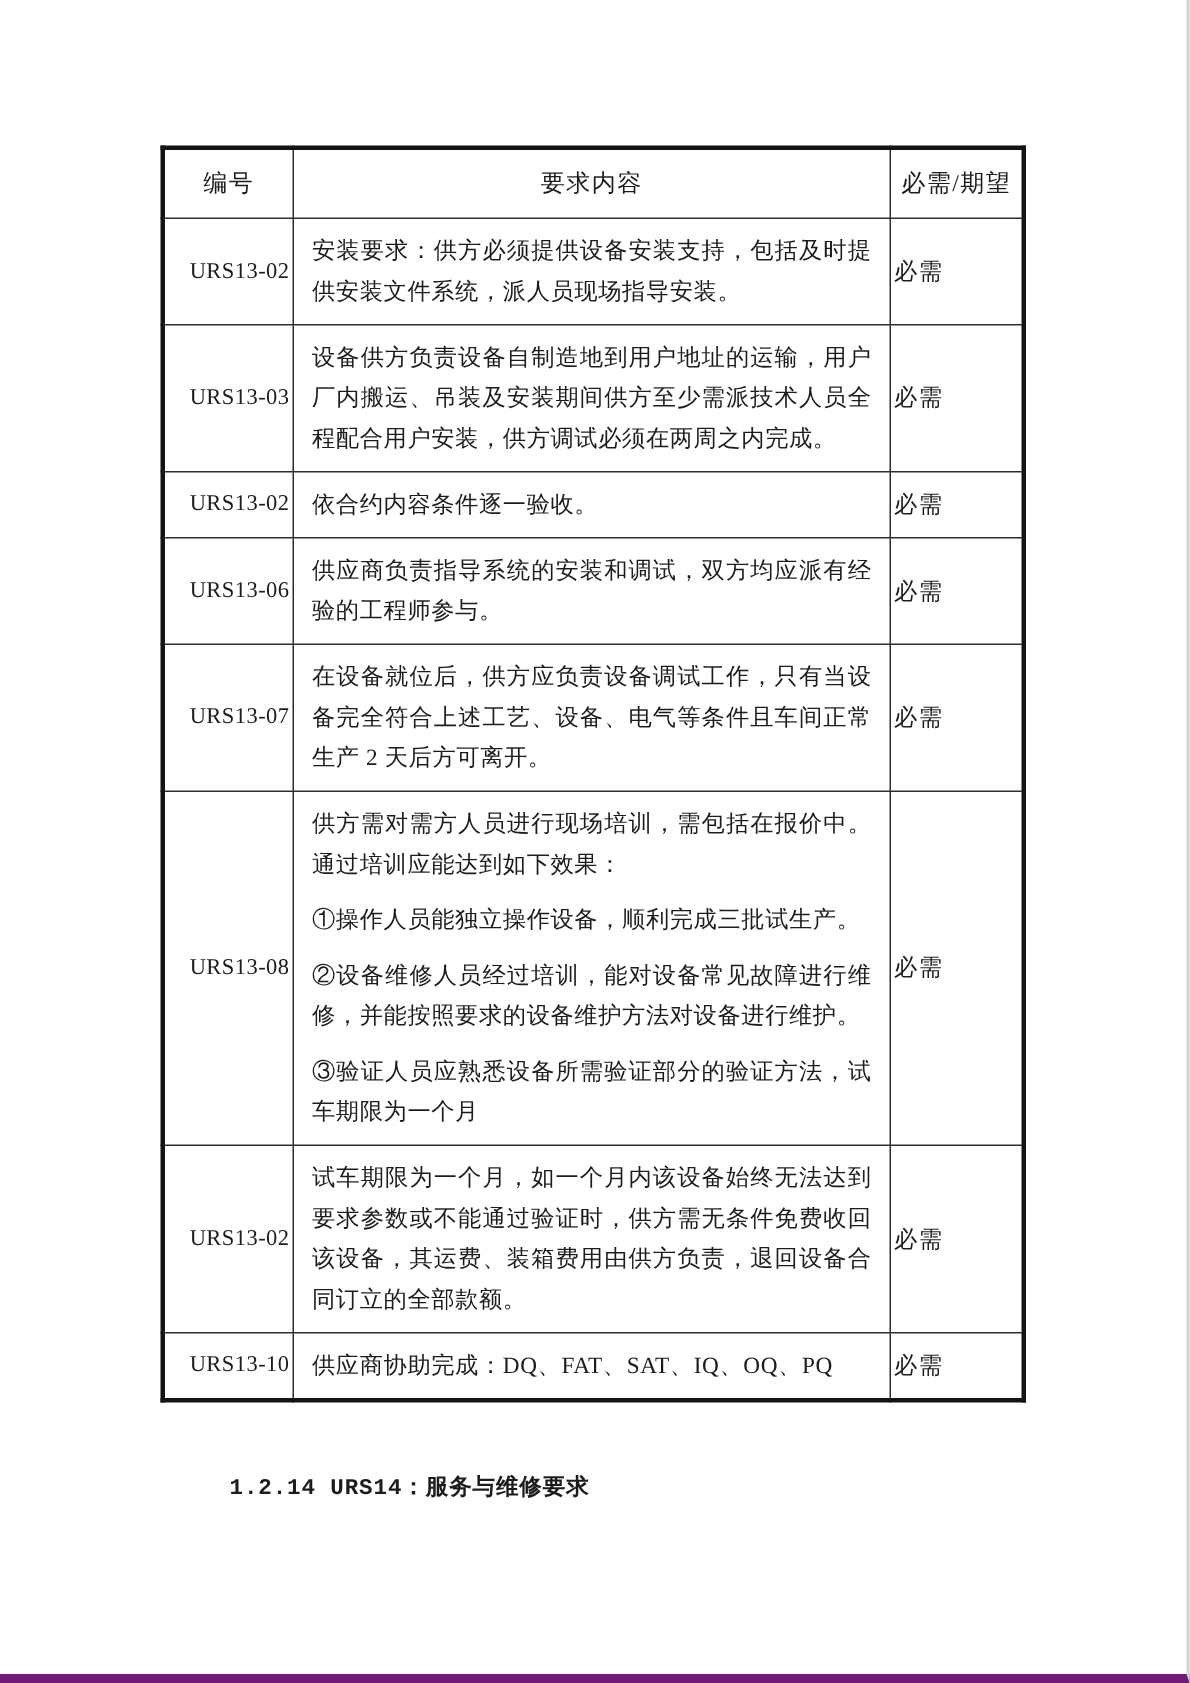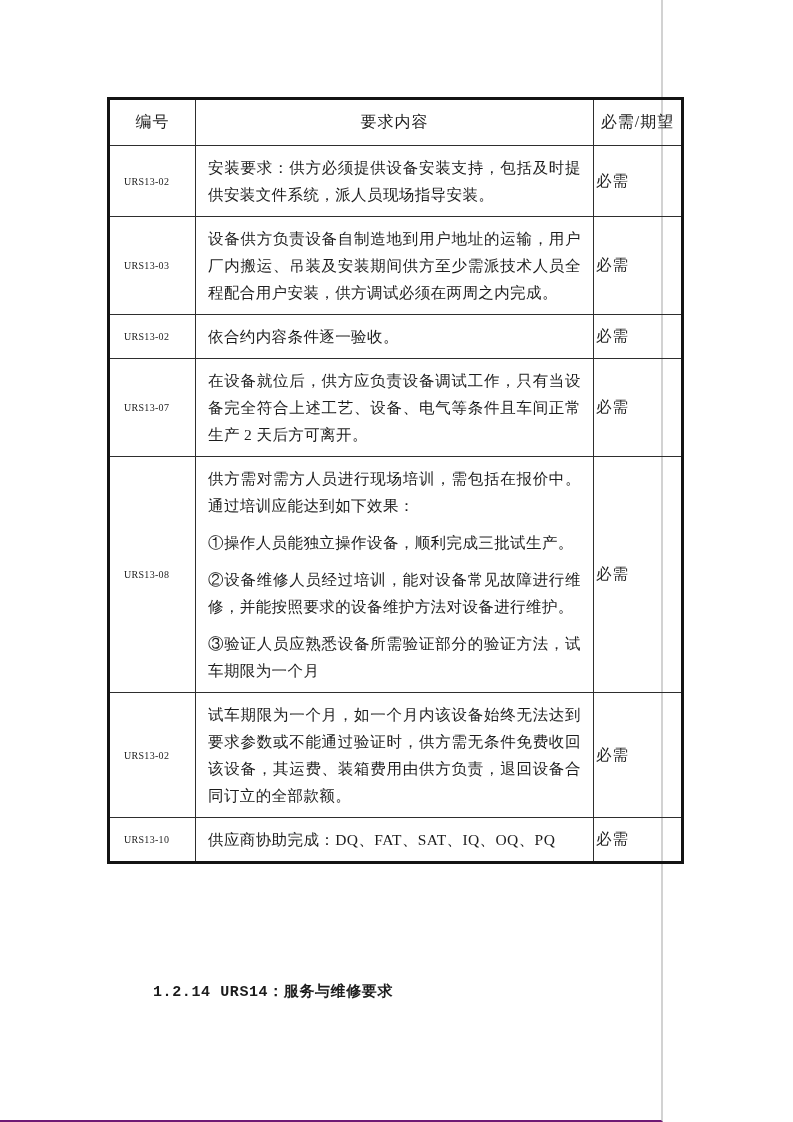--- a/index.html
+++ b/index.html
@@ -11,26 +11,26 @@
     width: 793px;
     height: 1122px;
     font-family: "Liberation Serif", "DejaVu Serif", serif;
     color: #1c1c1c;
     position: relative;
     overflow: hidden;
   }
   .page {
     position: absolute;
     top: 0; left: 0;
-    width: 663px;
+    width: 793px;
     height: 1122px;
     background: #ffffff;
     box-sizing: border-box;
     border-right: 2px solid #d2d2d2;
-    border-bottom: 2px solid #701a75;
+    border-bottom: 6px solid #701a75;
   }
   table.urs-table {
     position: absolute;
     left: 107px;
     top: 97px;
     width: 574px;
     border-collapse: collapse;
     table-layout: fixed;
     border: 3px solid #141414;
     font-size: 15.5px;
@@ -44,23 +44,23 @@
     font-weight: normal;
     text-align: center;
     padding: 12px 4px;
     font-size: 16px;
     letter-spacing: 1px;
   }
   col.col-id   { width: 87px; }
   col.col-body { width: 398px; }
   col.col-req  { width: 89px; }
   td.cell-id {
-    text-align: left;
-    padding: 8px 14px;
-    font-size: 10px;
+    text-align: right;
+    padding: 8px 2px;
+    font-size: 15px;
     letter-spacing: 0.3px;
     white-space: nowrap;
   }
   td.cell-content {
     padding: 8px 12px;
     text-align: justify;
   }
   td.cell-content p {
     margin: 0;
     line-height: 27px;
@@ -119,20 +119,27 @@
         <td class="cell-req">必需</td>
       </tr>
       <tr>
         <td class="cell-id">URS13-02</td>
         <td class="cell-content">
           <p>依合约内容条件逐一验收。</p>
         </td>
         <td class="cell-req">必需</td>
       </tr>
       <tr>
+        <td class="cell-id">URS13-06</td>
+        <td class="cell-content">
+          <p>供应商负责指导系统的安装和调试，双方均应派有经验的工程师参与。</p>
+        </td>
+        <td class="cell-req">必需</td>
+      </tr>
+      <tr>
         <td class="cell-id">URS13-07</td>
         <td class="cell-content">
           <p>在设备就位后，供方应负责设备调试工作，只有当设备完全符合上述工艺、设备、电气等条件且车间正常生产 2 天后方可离开。</p>
         </td>
         <td class="cell-req">必需</td>
       </tr>
       <tr>
         <td class="cell-id">URS13-08</td>
         <td class="cell-content">
           <p>供方需对需方人员进行现场培训，需包括在报价中。通过培训应能达到如下效果：</p>

